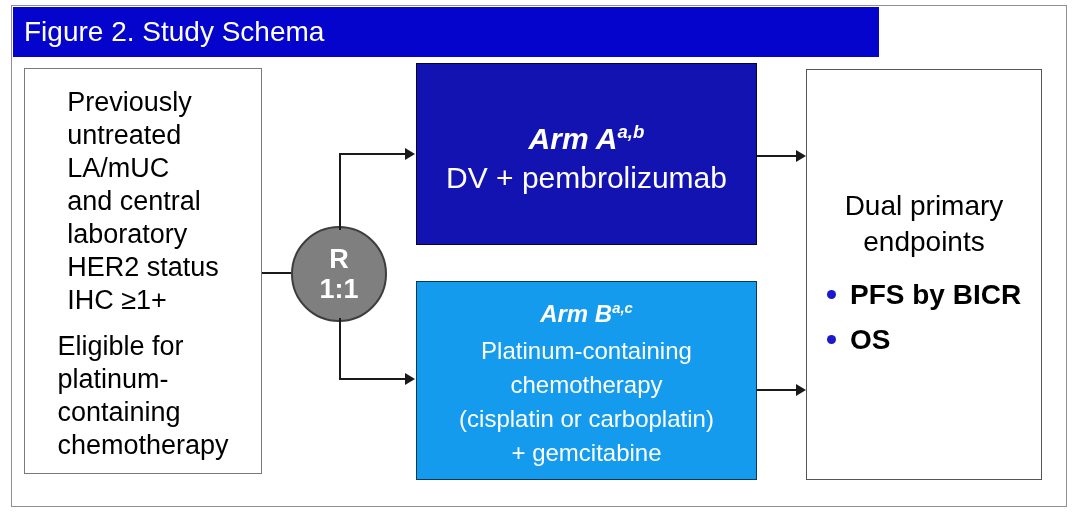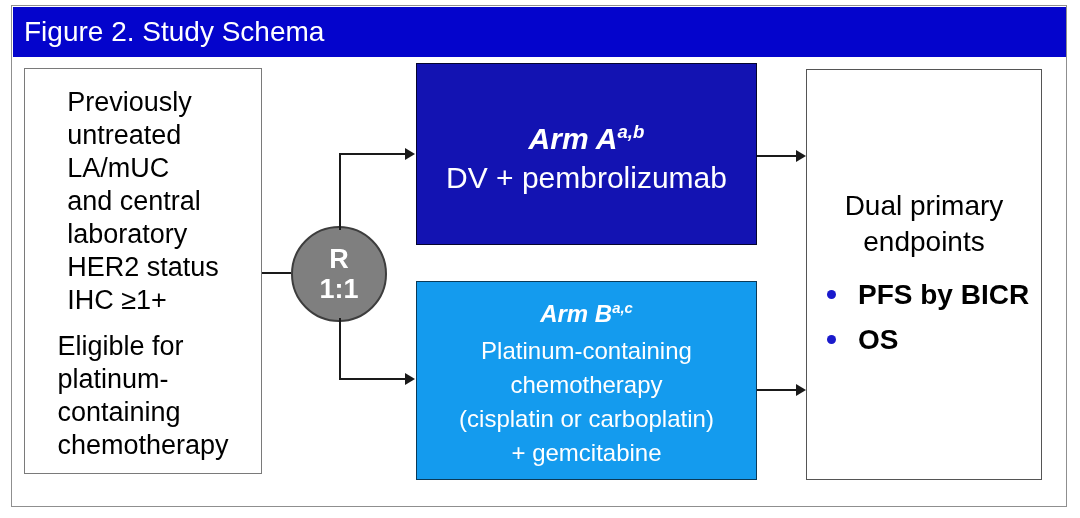--- a/index.html
+++ b/index.html
@@ -7,21 +7,21 @@
     width: 1080px; height: 518px; position: relative; overflow: hidden;
     font-family: "Liberation Sans", sans-serif; color: #000;
   }
   .abs { position: absolute; box-sizing: border-box; }
 
   .outer-frame {
     left: 11px; top: 5px; width: 1056px; height: 502px;
     border: 1px solid #8f8f8f; background: #ffffff;
   }
   .title-bar {
-    left: 13px; top: 7px; width: 1053px; height: 50px;
+    left: 13px; top: 7px; width: 866px; height: 50px;
     background: #0404CC; color: #ffffff;
     font-size: 28px; line-height: 50px; padding-left: 11px;
   }
 
   .eligibility-box {
     left: 24px; top: 68px; width: 238px; height: 406px;
     background: #ffffff; border: 1px solid #7a7a7a;
     display: flex; flex-direction: column; align-items: center;
     padding-top: 17px; 
     font-size: 27px; line-height: 33px;
@@ -59,21 +59,21 @@
     background: #ffffff; border: 1px solid #555555;
     display: flex; flex-direction: column; justify-content: center;
     padding: 0 8px;
   }
   .endpoints-heading {
     text-align: center; font-weight: normal; font-size: 28px; line-height: 36px;
     margin-bottom: 12px;
   }
   .endpoint-item {
     display: flex; align-items: center; font-weight: bold;
-    font-size: 28px; line-height: 45px; padding-left: 12px; gap: 8px;
+    font-size: 28px; line-height: 45px; padding-left: 12px;
   }
   .bullet-dot {
     width: 9px; height: 9px; border-radius: 50%; background: #1A1ACC;
     margin-right: 14px; flex: none;
   }
 
   .line { background: #1a1a1a; }
   .arrow-e {
     width: 0; height: 0;
     border-top: 6px solid transparent; border-bottom: 6px solid transparent;

